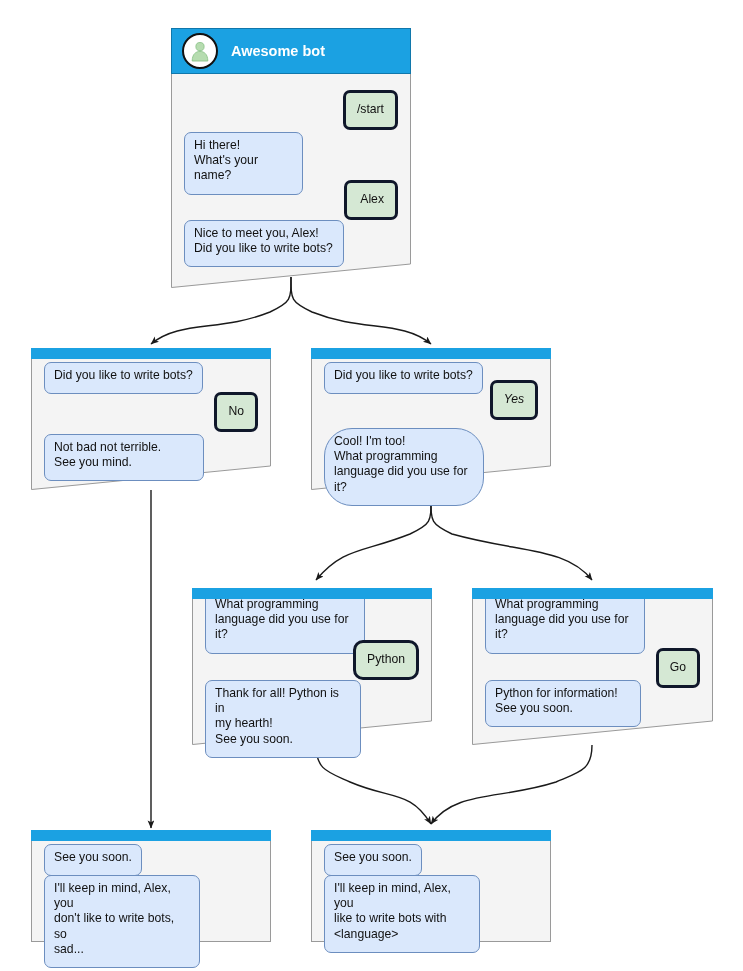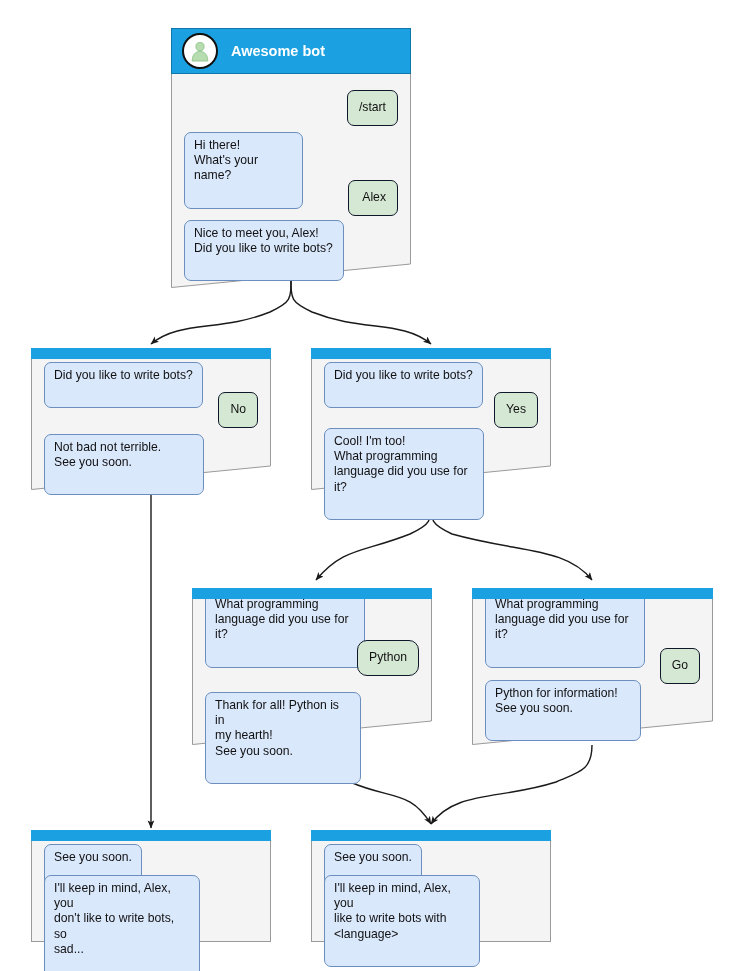--- a/index.html
+++ b/index.html
@@ -102,34 +102,34 @@
     left: 0;
     width: 100%;
     top: 0;
     box-sizing: border-box;
     z-index: 2;
   }
   .msg {
     position: absolute;
     box-sizing: border-box;
     border-radius: 7px;
-    padding: 5px 9px 24px 9px;
+    padding: 5px 9px 10px 9px;
     font-size: 12.2px;
     line-height: 15.2px;
     color: #111111;
     white-space: pre-line;
   }
   .msg.bot {
     background: #dae8fc;
     border: 1px solid #6c8ebf;
     left: 13px;
   }
   .msg.user {
     background: #d5e8d4;
-    border: 1px solid #0f172a;
+    border: 3px solid #0f172a;
     right: 13px;
     padding: 9px 11px 10px 11px;
   }
 </style>
 </head>
 <body>
 
 <div id="canvas">
 
   <svg id="edges" viewBox="0 0 743 971" width="743" height="971">
@@ -181,50 +181,50 @@
   <div class="card leafhdr skew" style="left:31px; top:348px; width:240px; height:142px;">
     <div class="card-body"></div>
     <svg class="card-outline" viewBox="0 0 240 142" preserveAspectRatio="none">
       <polygon points="0.5,0.5 239.5,0.5 239.5,118 0.5,141.5" fill="none" stroke="#9a9a9a" stroke-width="1"></polygon>
     </svg>
     <div class="card-header"></div>
     <div class="msgs">
       <div class="msg bot" style="top:14px;">Did you like to write bots?</div>
       <div class="msg user" style="top:44px;">No</div>
       <div class="msg bot" style="top:86px; width:160px;">Not bad not terrible.
-See you soon.</div>
+See you mind.</div>
     </div>
   </div>
 
   <div class="card leafhdr skew" style="left:311px; top:348px; width:240px; height:142px;">
     <div class="card-body"></div>
     <svg class="card-outline" viewBox="0 0 240 142" preserveAspectRatio="none">
       <polygon points="0.5,0.5 239.5,0.5 239.5,118 0.5,141.5" fill="none" stroke="#9a9a9a" stroke-width="1"></polygon>
     </svg>
     <div class="card-header"></div>
     <div class="msgs">
       <div class="msg bot" style="top:14px;">Did you like to write bots?</div>
-      <div class="msg user" style="top:44px;">Yes</div>
-      <div class="msg bot" style="top:80px; width:160px;">Cool! I'm too!
+      <div class="msg user" style="top:32px;font-style:italic;">Yes</div>
+      <div class="msg bot" style="top:80px; width:160px;border-radius:28px;">Cool! I'm too!
 What programming
 language did you use for it?</div>
     </div>
   </div>
 
   <div class="card leafhdr skew" style="left:192px; top:588px; width:240px; height:157px;">
     <div class="card-body"></div>
     <svg class="card-outline" viewBox="0 0 240 157" preserveAspectRatio="none">
       <polygon points="0.5,0.5 239.5,0.5 239.5,133 0.5,156.5" fill="none" stroke="#9a9a9a" stroke-width="1"></polygon>
     </svg>
     <div class="card-header"></div>
     <div class="msgs">
       <div class="msg bot" style="top:3px; width:160px;">What programming
 language did you use for it?</div>
       <div class="msg user" style="top:52px;border-radius:10px;">Python</div>
-      <div class="msg bot" style="top:104px; width:156px;">Thank for all! Python is in
+      <div class="msg bot" style="top:92px; width:156px;">Thank for all! Python is in
 my hearth!
 See you soon.</div>
     </div>
   </div>
 
   <div class="card leafhdr skew" style="left:472px; top:588px; width:241px; height:157px;">
     <div class="card-body"></div>
     <svg class="card-outline" viewBox="0 0 241 157" preserveAspectRatio="none">
       <polygon points="0.5,0.5 240.5,0.5 240.5,133 0.5,156.5" fill="none" stroke="#9a9a9a" stroke-width="1"></polygon>
     </svg>

